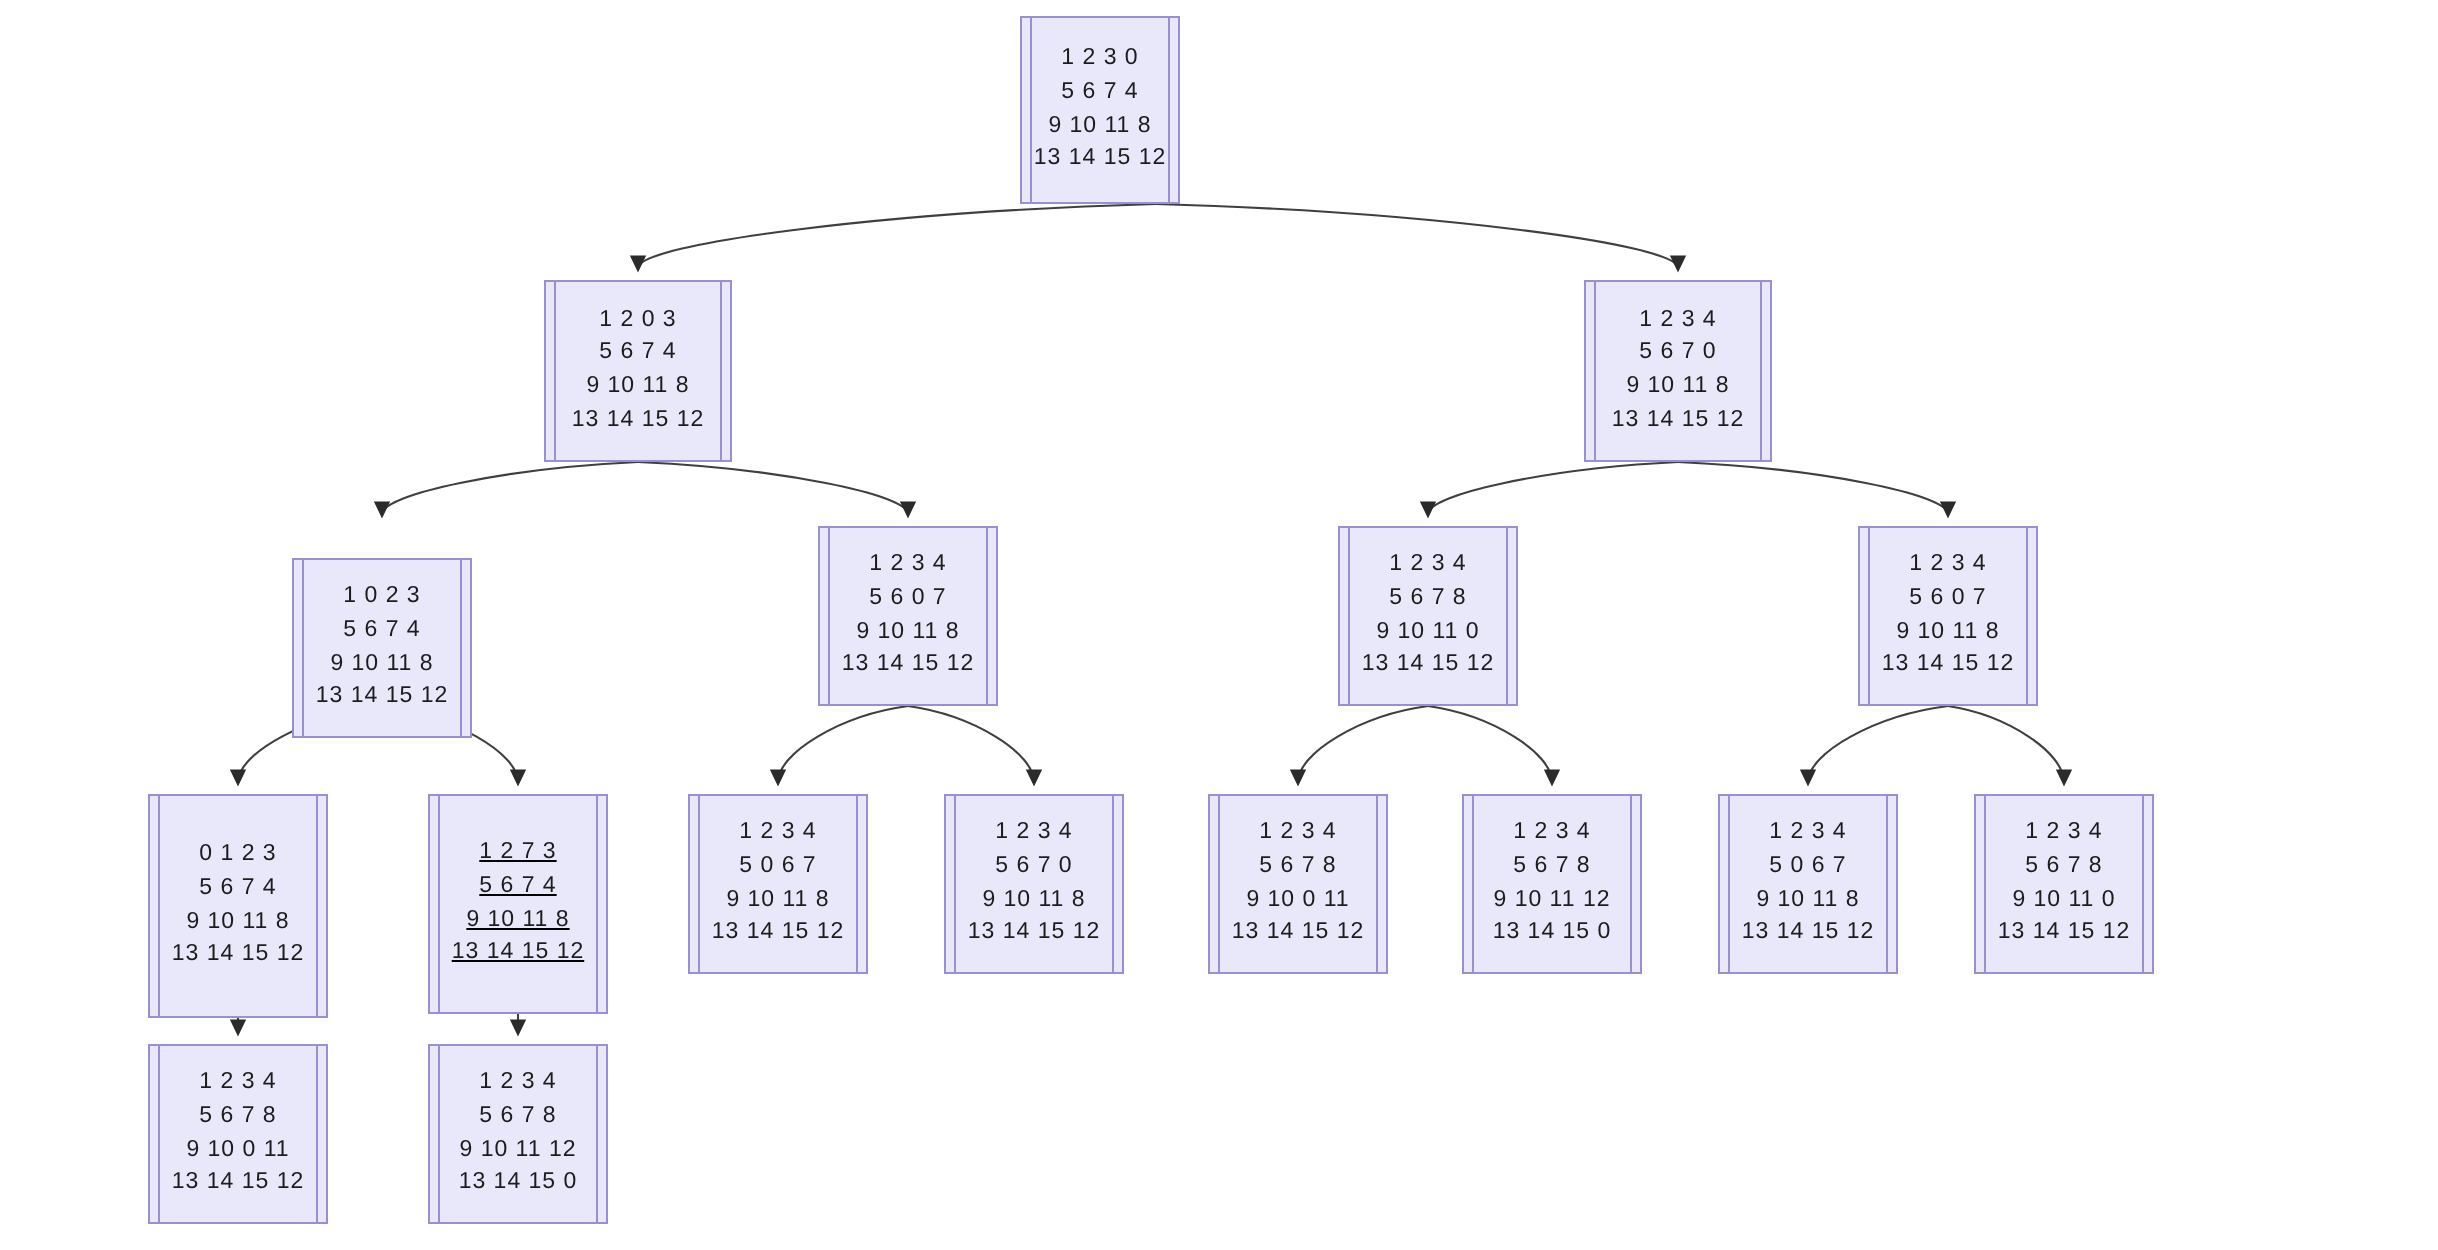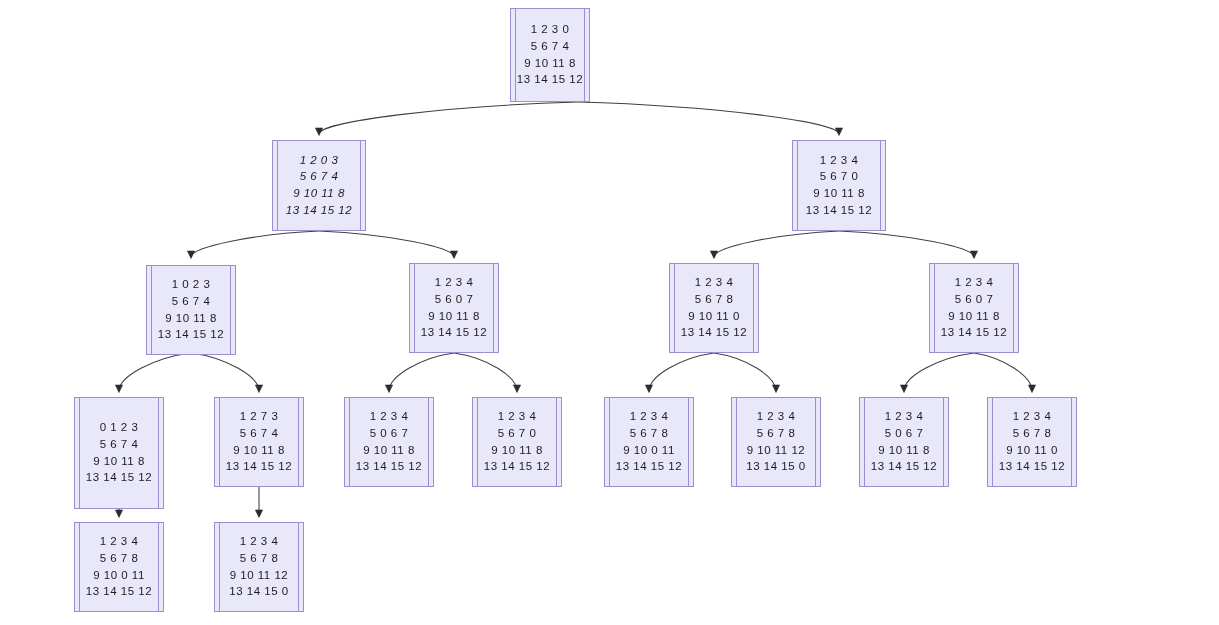--- a/index.html
+++ b/index.html
@@ -114,39 +114,39 @@
   <div id="node-layer">
       <div class="node" style="left: 497px; top: 8px; width: 80px; height: 94px; margin-left: 13px;">
         <div class="node-inner"></div>
         <div class="node-grid">
           <div class="row">1 2 3 0</div>
           <div class="row">5 6 7 4</div>
           <div class="row">9 10 11 8</div>
           <div class="row">13 14 15 12</div>
         </div>
       </div>
-      <div class="node" style="left: 272px; top: 140px; width: 94px; height: 91px; font-style: italic;">
+      <div class="node" style="left: 272px; top: 140px; width: 94px; height: 91px;">
         <div class="node-inner"></div>
         <div class="node-grid">
           <div class="row">1 2 0 3</div>
           <div class="row">5 6 7 4</div>
           <div class="row">9 10 11 8</div>
           <div class="row">13 14 15 12</div>
         </div>
       </div>
       <div class="node" style="left: 792px; top: 140px; width: 94px; height: 91px;">
         <div class="node-inner"></div>
         <div class="node-grid">
           <div class="row">1 2 3 4</div>
           <div class="row">5 6 7 0</div>
           <div class="row">9 10 11 8</div>
           <div class="row">13 14 15 12</div>
         </div>
       </div>
-      <div class="node" style="left: 146px; top: 265px; width: 90px; height: 90px;">
+      <div class="node" style="left: 146px; top: 279px; width: 90px; height: 90px;">
         <div class="node-inner"></div>
         <div class="node-grid">
           <div class="row">1 0 2 3</div>
           <div class="row">5 6 7 4</div>
           <div class="row">9 10 11 8</div>
           <div class="row">13 14 15 12</div>
         </div>
       </div>
       <div class="node" style="left: 409px; top: 263px; width: 90px; height: 90px;">
         <div class="node-inner"></div>
@@ -177,21 +177,21 @@
       </div>
       <div class="node" style="left: 74px; top: 397px; width: 90px; height: 112px;">
         <div class="node-inner"></div>
         <div class="node-grid">
           <div class="row">0 1 2 3</div>
           <div class="row">5 6 7 4</div>
           <div class="row">9 10 11 8</div>
           <div class="row">13 14 15 12</div>
         </div>
       </div>
-      <div class="node" style="left: 214px; top: 397px; width: 90px; height: 90px;">
+      <div class="node" style="left: 214px; top: 397px; width: 90px; height: 110px; text-decoration: underline;">
         <div class="node-inner"></div>
         <div class="node-grid">
           <div class="row">1 2 7 3</div>
           <div class="row">5 6 7 4</div>
           <div class="row">9 10 11 8</div>
           <div class="row">13 14 15 12</div>
         </div>
       </div>
       <div class="node" style="left: 344px; top: 397px; width: 90px; height: 90px;">
         <div class="node-inner"></div>

